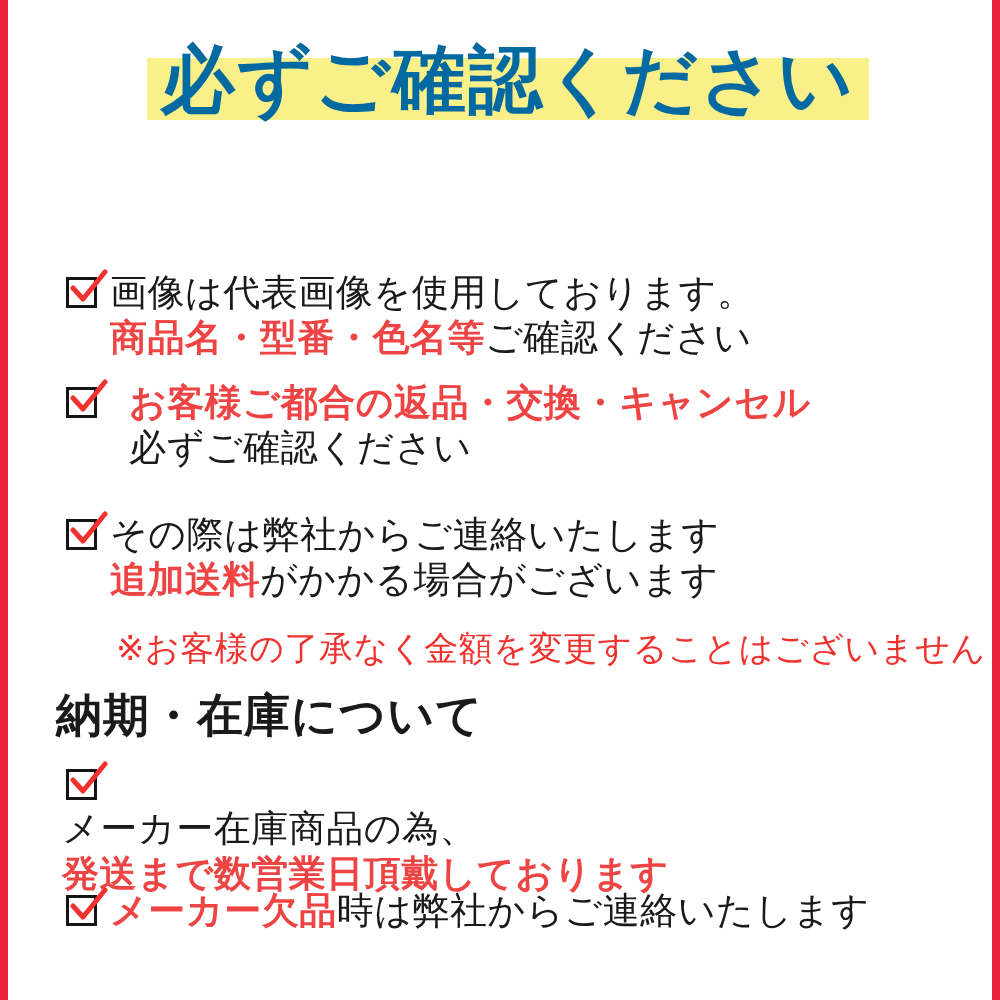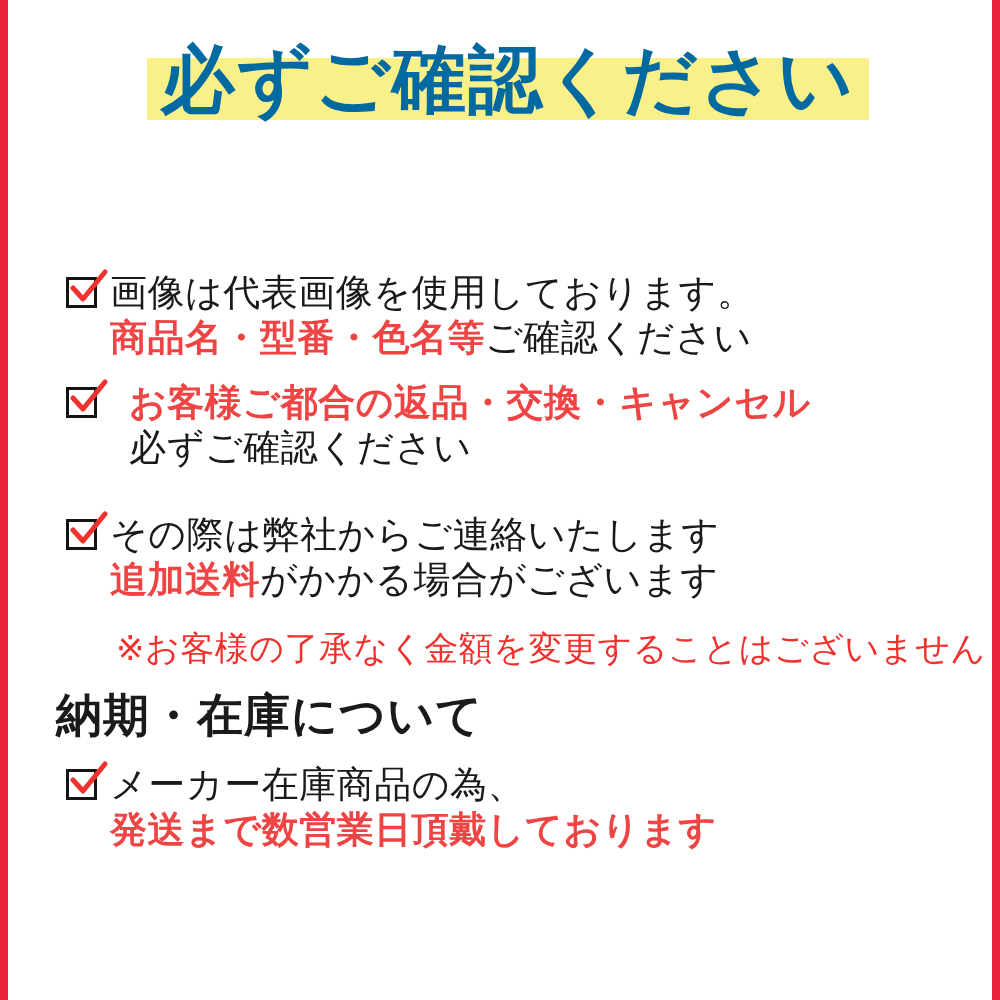--- a/index.html
+++ b/index.html
@@ -127,21 +127,21 @@
     white-space: nowrap;
   }
 
   
   #heading-order { position: absolute; left: 40px; top: 180px; }
   #item-1 { position: absolute; left: 46px; top: 270px; width: 900px; }
   #item-2 { position: absolute; left: 46px; top: 380px; width: 900px; gap: 19px; }
   #item-3 { position: absolute; left: 46px; top: 512px; width: 900px; }
   #note-1 { position: absolute; left: 100px; top: 628px; }
   #heading-stock { position: absolute; left: 40px; top: 690px; }
-  #item-4 { position: absolute; left: 46px; top: 762px; width: 900px; }
+  #item-4 { position: absolute; left: 46px; top: 762px; width: 900px; flex-direction: column; }
   #item-5 { position: absolute; left: 46px; top: 888px; width: 900px; }
 </style>
 </head>
 <body>
 
 <div class="page">
   <div class="content">
 
     <div class="title-wrap">
       <div class="title">
@@ -216,15 +216,28 @@
       <div class="lines">
         <div class="line">
           <span class="blk">メーカー在庫商品の為、</span>
         </div>
         <div class="line">
           <span class="red">発送まで数営業日頂戴しております</span>
         </div>
       </div>
     </div>
 
+    <div class="item" id="item-5">
+      <div class="check">
+        <div class="box"></div>
+        <svg class="mark" viewBox="0 0 40 40" aria-hidden="true">
+          <path d="M4 19 L14 30 L36 3" fill="none" stroke="#f0322e" stroke-width="5" stroke-linecap="round" stroke-linejoin="round"></path>
+        </svg>
+      </div>
+      <div class="lines">
+        <div class="line">
+          <span class="red">メーカー欠品</span><span class="blk">時は弊社からご連絡いたします</span>
+        </div>
+      </div>
+    </div>
 
   </div>
 </div>
 
 </body></html>

